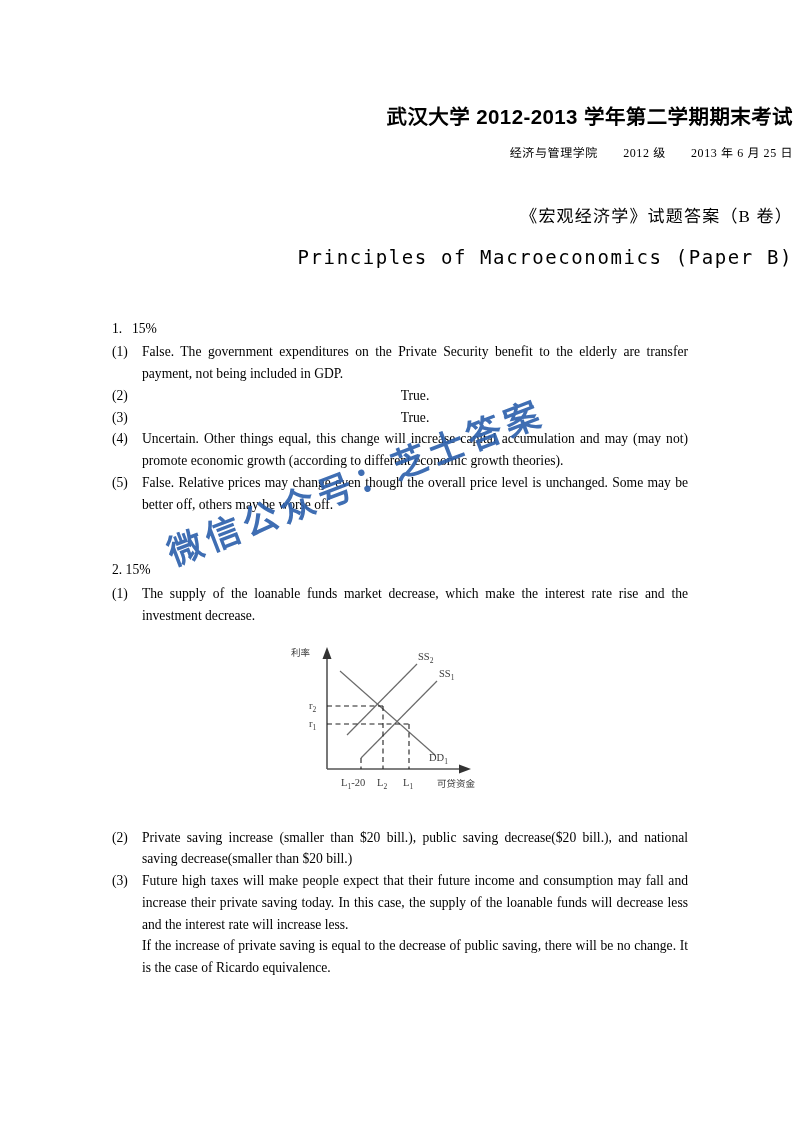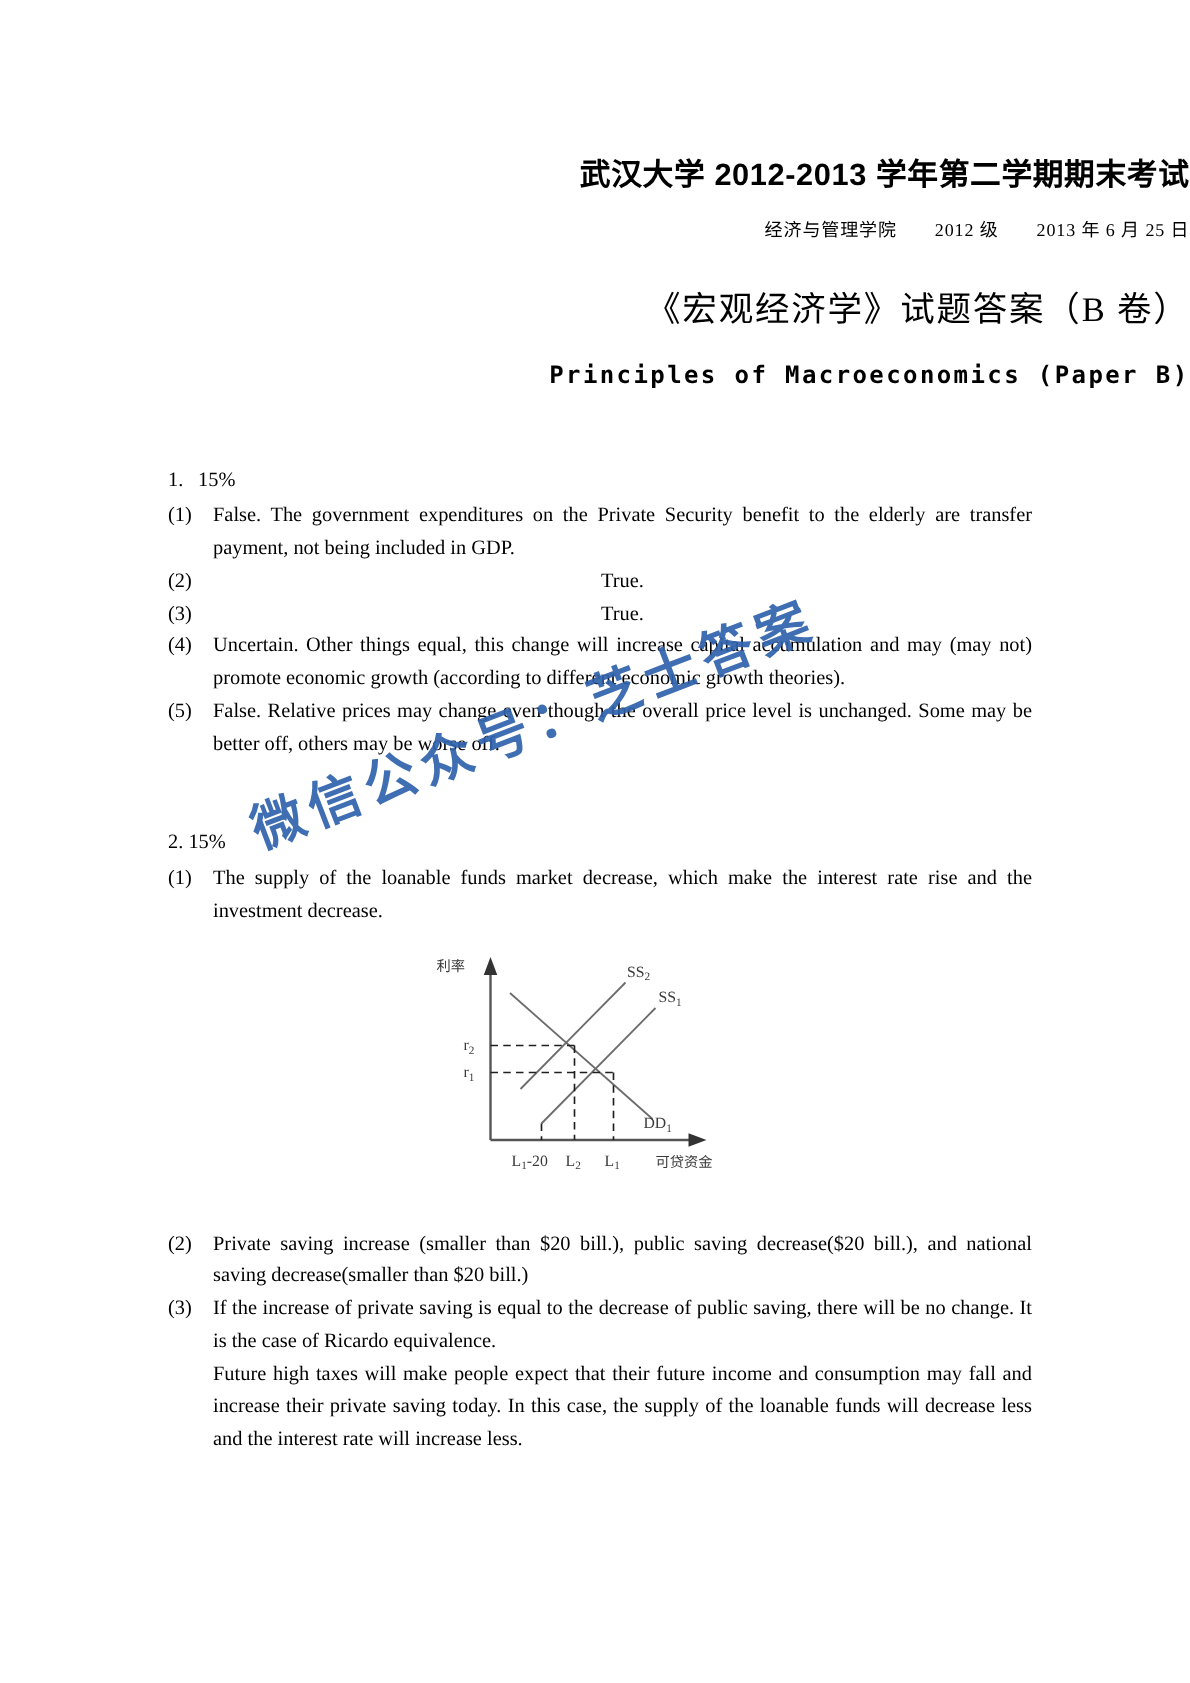--- a/index.html
+++ b/index.html
@@ -37,30 +37,30 @@
     line-height: 1.3;
   }
   .college-line {
     margin-top: 12px;
     font-family: "Liberation Serif", "DejaVu Serif", serif;
     font-size: 12px;
     letter-spacing: 0.6px;
   }
   .college-line .gap { display: inline-block; width: 18px; }
   .course-title {
-    margin-top: 26px;
-    font-family: "Liberation Serif", "DejaVu Serif", serif;
-    font-size: 23px;
+    margin-top: 41px;
+    font-family: "Liberation Serif", "DejaVu Serif", serif;
+    font-size: 17px;
     letter-spacing: 1.2px;
   }
   .course-title-en {
     margin-top: 19px;
     font-family: "DejaVu Sans Mono", "Liberation Mono", monospace;
-    font-size: 16px;
-    font-weight: bold;
+    font-size: 19px;
+    font-weight: normal;
     letter-spacing: 1.6px;
   }
 
   
   .content {
     margin: 0 auto;
     padding-left: 112px;
     padding-right: 105px;
     padding-top: 46px;
     font-size: 13.6px;
@@ -272,22 +272,22 @@
       <div class="item">
         <span class="marker">(2)</span>
         <div class="body">
           <p>Private saving increase (smaller than $20 bill.), public saving decrease($20 bill.), and national saving decrease(smaller than $20 bill.)</p>
         </div>
       </div>
 
       <div class="item">
         <span class="marker">(3)</span>
         <div class="body">
+          <p>Future high taxes will make people expect that their future income and consumption may fall and increase their private saving today. In this case, the supply of the loanable funds will decrease less and the interest rate will increase less.</p>
           <p>If the increase of private saving is equal to the decrease of public saving, there will be no change. It is the case of Ricardo equivalence.</p>
-          <p>Future high taxes will make people expect that their future income and consumption may fall and increase their private saving today. In this case, the supply of the loanable funds will decrease less and the interest rate will increase less.</p>
         </div>
       </div>
     </div>
 
   </div>
 
   <div class="watermark">
     <div class="watermark-text" style="color: rgb(47, 98, 173);">微信公众号：芝士答案</div>
   </div>
 

